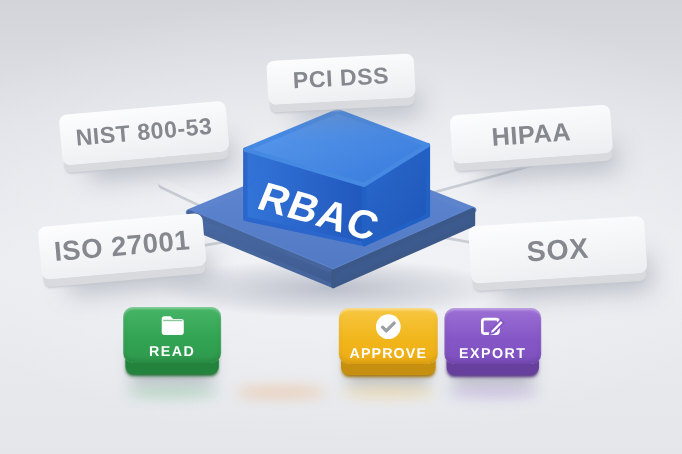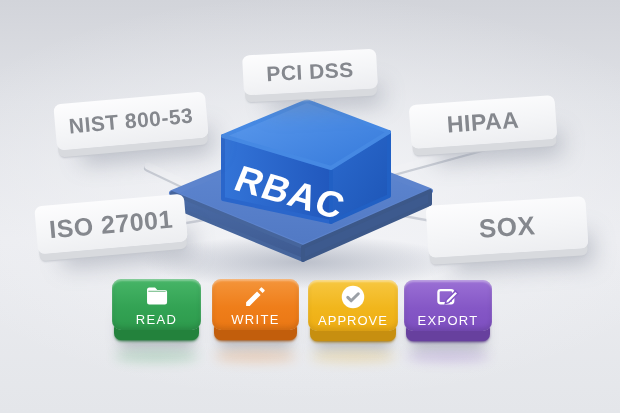--- a/index.html
+++ b/index.html
@@ -23,21 +23,21 @@
   }
   .slab-pci    {left:243px;top:52px; width:134px;height:40px;transform:rotate(-3deg);  font-size:21px;}
   .slab-nist   {left:55px; top:98px; width:152px;height:46px;transform:rotate(-5deg);  font-size:21px;}
   .slab-hipaa  {left:410px;top:100px;width:146px;height:44px;transform:rotate(-4deg);  font-size:23px;}
   .slab-iso    {left:36px; top:200px;width:150px;height:48px;transform:rotate(-5deg);  font-size:25px;}
   .slab-sox    {left:427px;top:201px;width:160px;height:52px;transform:rotate(-3.5deg);font-size:26px;}
   
   .btn{
     position:absolute;top:279px;height:51px;border-radius:9px;
     display:flex;flex-direction:column;align-items:center;justify-content:center;gap:2px;
-    color:#fff;font-weight:normal;font-size:13px;letter-spacing:1.3px;cursor:pointer;
+    color:#fff;font-weight:bold;font-size:13px;letter-spacing:1.3px;cursor:pointer;
   }
   .btn .icon{height:27px;display:flex;align-items:center;justify-content:center;}
   .btn-read{
     left:112px;width:89px;
     background:linear-gradient(180deg,#47b567 0%,#33a354 55%,#2d9a4c 100%);
     box-shadow:0 12px 0 -2px #23823c,0 14px 3px -3px #1b6c31,0 26px 14px -8px rgba(90,96,112,.35),
       inset 0 2px 2px rgba(255,255,255,.35), inset 0 -3px 5px rgba(0,0,0,.12);
   }
   .btn-write{
     left:212px;width:87px;top:279px;
@@ -145,28 +145,20 @@
   <div class="btn btn-read">
     <span class="icon">
       <svg width="26" height="26" viewBox="0 0 24 24">
         <path fill="#fff" d="M2.8 6.2c0-1.1.9-2 2-2h5.4l2.1 2.2h7a2 2 0 0 1 2 2v9.4a2 2 0 0 1-2 2H4.8a2 2 0 0 1-2-2zM4 8h17"></path>
         <rect x="4" y="7.1" width="16" height="1.2" fill="#2d9a4c" opacity=".55"></rect>
       </svg>
     </span>
     <span>READ</span>
   </div>
 
-  <div class="btn btn-write">
-    <span class="icon">
-      <svg width="25" height="25" viewBox="0 0 24 24">
-        <path fill="#fff" d="M3 17.6V21h3.4L16.9 10.5l-3.4-3.4L3 17.6zM20.5 6.9a.9.9 0 0 0 0-1.3l-2.1-2.1a.9.9 0 0 0-1.3 0l-1.7 1.7 3.4 3.4 1.7-1.7z"></path>
-      </svg>
-    </span>
-    <span>WRITE</span>
-  </div>
 
   <div class="btn btn-approve">
     <span class="icon">
       <svg width="26" height="26" viewBox="0 0 24 24">
         <circle cx="12" cy="12" r="10.4" fill="#fff"></circle>
         <path d="M7.2 12.4l3.1 3.1L16.9 9" fill="none" stroke="#9ba0a6" stroke-width="2.8" stroke-linecap="round" stroke-linejoin="round"></path>
       </svg>
     </span>
     <span>APPROVE</span>
   </div>

